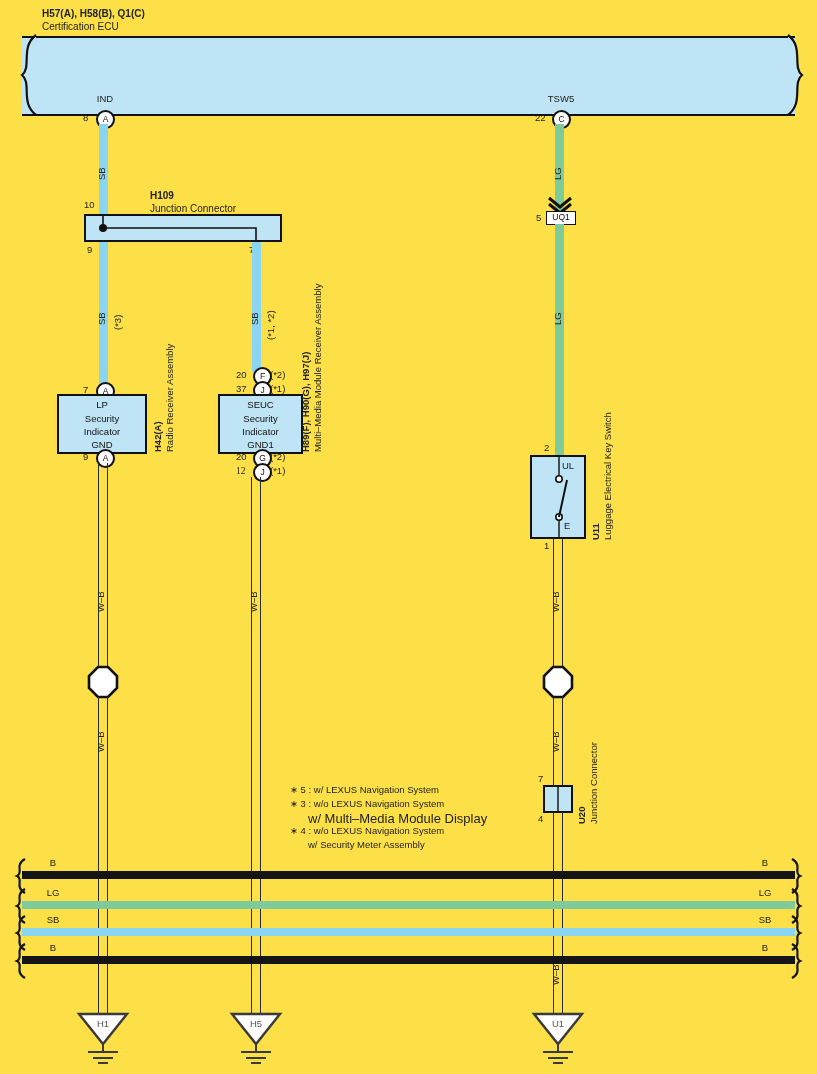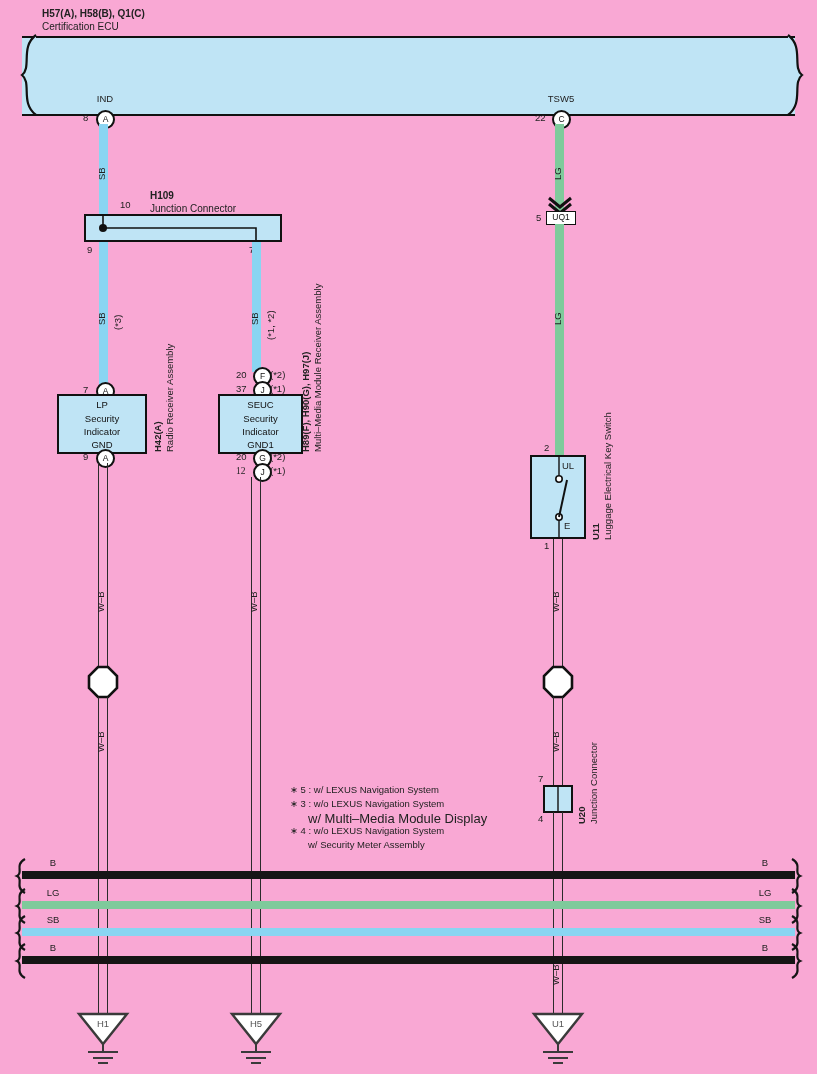--- a/index.html
+++ b/index.html
@@ -1,17 +1,17 @@
 <!DOCTYPE html>
 <html><head>
 <meta charset="utf-8">
 <style>
   html,body{margin:0;padding:0;background:#ffffff;}
   body{font-family:"Liberation Sans",sans-serif;color:#1a1a1a;}
-  #page{position:relative;width:817px;height:1074px;overflow:hidden;background:#f9a8d4;}
+  #page{position:relative;width:817px;height:1074px;overflow:hidden;background:#fde047;}
   .t{position:absolute;font-size:9.5px;line-height:1.15;color:#222;white-space:pre;}
   .t.b{font-weight:bold;}
   .t.c{text-align:center;}
   .vt{position:absolute;font-size:9.5px;color:#222;white-space:pre;
       transform-origin:0 0;transform:rotate(-90deg);}
   .vt.b{font-weight:bold;}
 
   
   .ecu{position:absolute;background:#bfe4f5;border-top:2.2px solid #111;border-bottom:2.2px solid #111;}
 
@@ -82,21 +82,21 @@
 
   <div class="t b" style="left:150px;top:190px;font-size:10px;">H109</div>
   <div class="t" style="left:150px;top:203px;font-size:10px;">Junction Connector</div>
   <div class="jbox" style="left:84px;top:214px;width:198px;height:28px;"></div>
 
   <svg style="left:84px;top:214px;width:198px;height:28px;">
     <path d="M19 14 L172 14 L172 28" fill="none" stroke="#111" stroke-width="1.6"></path>
     <circle cx="19" cy="14" r="4" fill="#111"></circle>
     <path d="M19 0 L19 14" fill="none" stroke="#111" stroke-width="1.6"></path>
   </svg>
-  <div class="t" style="left:84px;top:200px;margin-left:36px;">10</div>
+  <div class="t" style="left:84px;top:200px;">10</div>
   <div class="t" style="left:87px;top:245px;">9</div>
   <div class="t" style="left:249px;top:245px;">7</div>
 
   <div class="w w-sb" style="left:99px;top:242px;width:9px;height:146px;"></div>
   <div class="vt" style="left:96px;top:325px;">SB</div>
   <div class="vt" style="left:112px;top:330px;">(*3)</div>
 
   <div class="w w-sb" style="left:252px;top:242px;width:9px;height:130px;"></div>
   <div class="vt" style="left:249px;top:325px;">SB</div>
   <div class="vt" style="left:265px;top:340px;">(*1, *2)</div>

